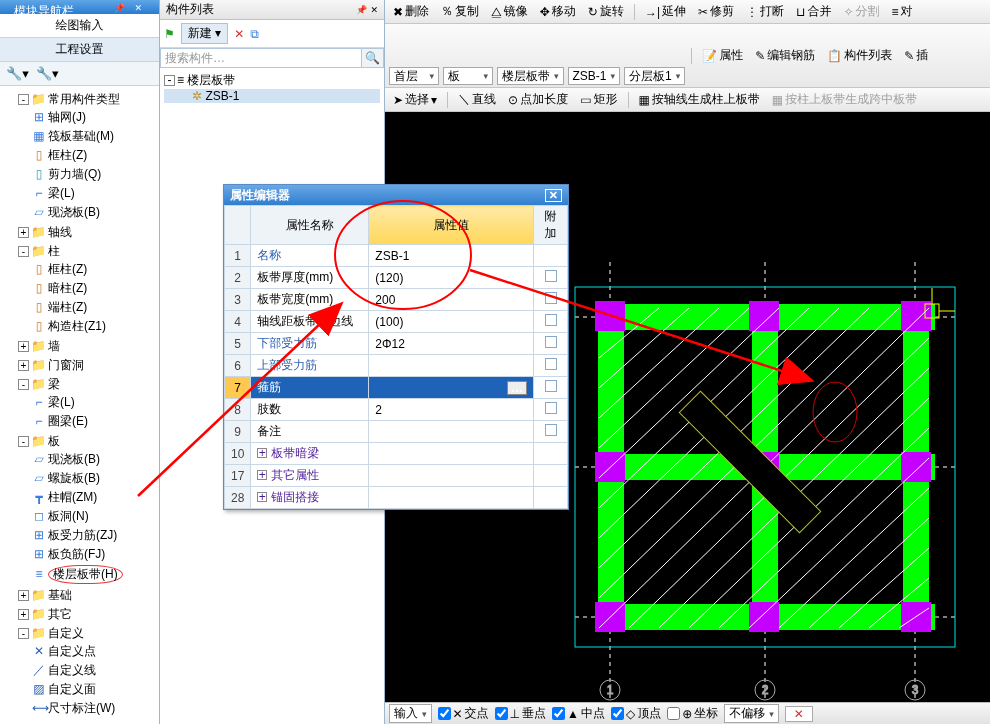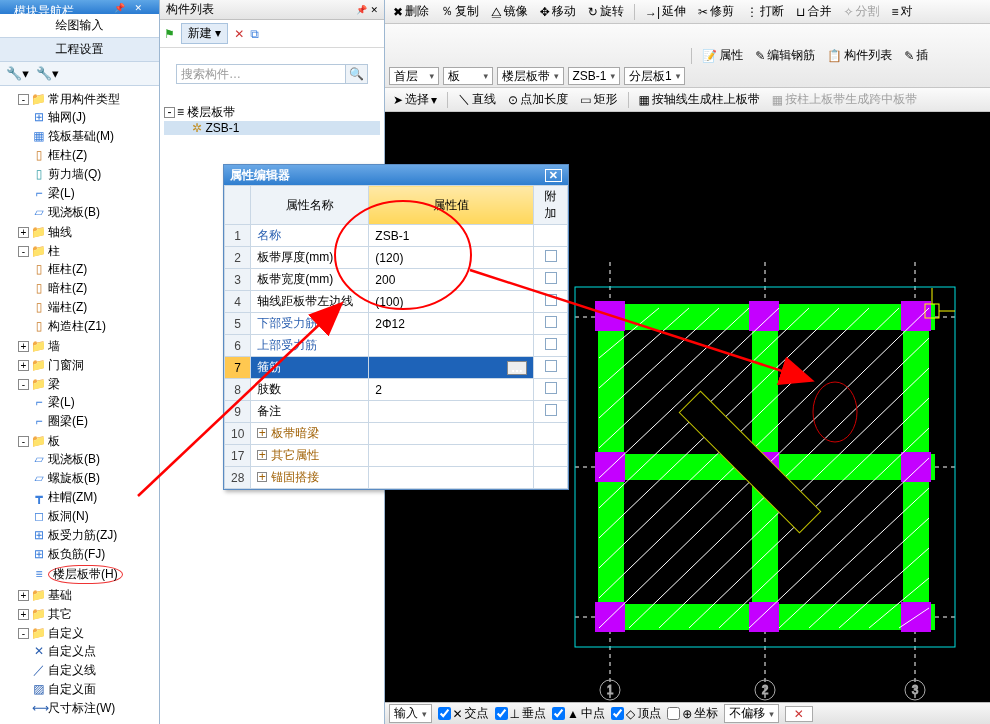--- a/index.html
+++ b/index.html
@@ -20,21 +20,21 @@
 .tree .toggle { display: inline-block; width: 11px; height: 11px; border: 1px solid #888; text-align: center; line-height: 9px; font-size: 10px; margin-right: 2px; background: #fff; }
 .tree .folder { color: #aa7700; margin-right: 2px; }
 .tree .leafico { display: inline-block; width: 14px; text-align: center; margin-right: 2px; }
 .circled { display: inline-block; border: 1px solid #e33; border-radius: 50% / 60%; padding: 0 4px; }
 
 
 .list-panel { width: 225px; background: #fff; border-right: 1px solid #9db7d1; display: flex; flex-direction: column; }
 .list-title { background: linear-gradient(#f7f7f7,#e4e4e4); padding: 3px 6px; display: flex; justify-content: space-between; border-bottom: 1px solid #c1c1c1; height: 20px; align-items: center; }
 .list-toolbar { padding: 3px 4px; display: flex; align-items: center; gap: 6px; border-bottom: 1px solid #d8d8d8; }
 .list-toolbar .newbtn { background: #e2ecf7; border: 1px solid #a9c3de; padding: 1px 6px; cursor: pointer; }
-.search { margin: 16px; display: flex; }
+.search { margin: 0; display: flex; }
 .search input { flex: 1; border: 1px solid #b5c8db; padding: 2px 4px; color: #999; }
 .search input::placeholder { color: #999; }
 .search button { width: 22px; border: 1px solid #b5c8db; border-left: none; background: #eef3f8; cursor: pointer; }
 .cl-tree { padding: 4px; }
 .cl-tree .sel { background: #d1e2f2; }
 
 
 .canvas-panel { flex: 1; display: flex; flex-direction: column; background: #000; position: relative; }
 .toolbar-row { background: linear-gradient(#fbfbfb,#e8e8e8); padding: 2px 4px; display: flex; align-items: center; gap: 4px; border-bottom: 1px solid #c6c6c6; flex-wrap: nowrap; overflow: hidden; white-space: nowrap; }
 .toolbar-row .btn { padding: 1px 4px; cursor: pointer; display: inline-flex; align-items: center; gap: 2px; }
@@ -44,34 +44,34 @@
 .toolbar-row .combo::after { content: "▾"; margin-left: 4px; color: #555; font-size: 9px; }
 .toolbar-row .gray { color: #a0a0a0; }
 
 .viewport { flex: 1; background: #000; position: relative; }
 .statusbar { background: linear-gradient(#f7f7f7,#e2e2e2); padding: 2px 4px; display: flex; align-items: center; gap: 6px; border-top: 1px solid #bbb; height: 22px; overflow: hidden; }
 .statusbar .chk { display: inline-flex; align-items: center; gap: 2px; }
 .statusbar .combo { border: 1px solid #a8a8a8; background: #fff; padding: 0 4px; display: inline-flex; align-items: center; }
 .statusbar .combo::after { content: "▾"; font-size: 9px; margin-left: 4px; color: #555; }
 
 
-.dialog { position: absolute; left: 223px; top: 164px; width: 346px; background: #fff; border: 1px solid #5a8bc2; box-shadow: 2px 2px 4px rgba(0,0,0,.3); z-index: 5; }
+.dialog { position: absolute; left: 223px; top: 184px; width: 346px; background: #fff; border: 1px solid #5a8bc2; box-shadow: 2px 2px 4px rgba(0,0,0,.3); z-index: 5; }
 .dialog .dlg-title { background: linear-gradient(#6aa8e6,#2f7ecf); color: #fff; padding: 3px 6px; display: flex; justify-content: space-between; align-items: center; height: 20px; font-weight: bold; }
 .dialog .close { font-family: sans-serif; cursor: pointer; font-size: 11px; border: 1px solid #fff; padding: 0 3px; line-height: 11px; }
 .prop-table { width: 100%; border-collapse: collapse; }
 .prop-table th, .prop-table td { border: 1px solid #c9d7e5; padding: 2px 6px; height: 19px; text-align: left; }
 .prop-table th { background: #eef3f8; text-align: center; font-weight: normal; }
 .prop-table th.val { background: linear-gradient(#ffe9a6,#ffd75a); }
 .prop-table td.rownum { background: #eef3f8; text-align: center; width: 26px; color: #444; }
 .prop-table tr.sel td { background: #1e63b8; color: #fff; }
 .prop-table tr.sel td.rownum { background: #ffc850; color: #000; }
 .prop-table tr.sel td.attach { background: #fff; }
 .prop-table td.name { width: 118px; margin-left: 26px; }
 .prop-table td.blue { color: #2a5fb0; }
-.prop-table td.gray { color: #a16207; }
+.prop-table td.gray { color: #4c1d95; }
 .prop-table td.attach { width: 30px; text-align: center; }
 .prop-table td.attach .cb { display: inline-block; width: 12px; height: 12px; border: 1px solid #8aa8c6; background: #fff; }
 .prop-table td .dots { display: inline-block; border: 1px solid #888; padding: 0 3px; background: #eee; font-weight: bold; float: right; cursor: pointer; line-height: 12px; }
 .prop-table td .exp { display: inline-block; width: 10px; height: 10px; border: 1px solid #888; text-align: center; line-height: 8px; margin-right: 4px; background: #fff; }
 
 
 .overlay { position: absolute; inset: 0; pointer-events: none; z-index: 10; }
 
 </style>
 </head>

